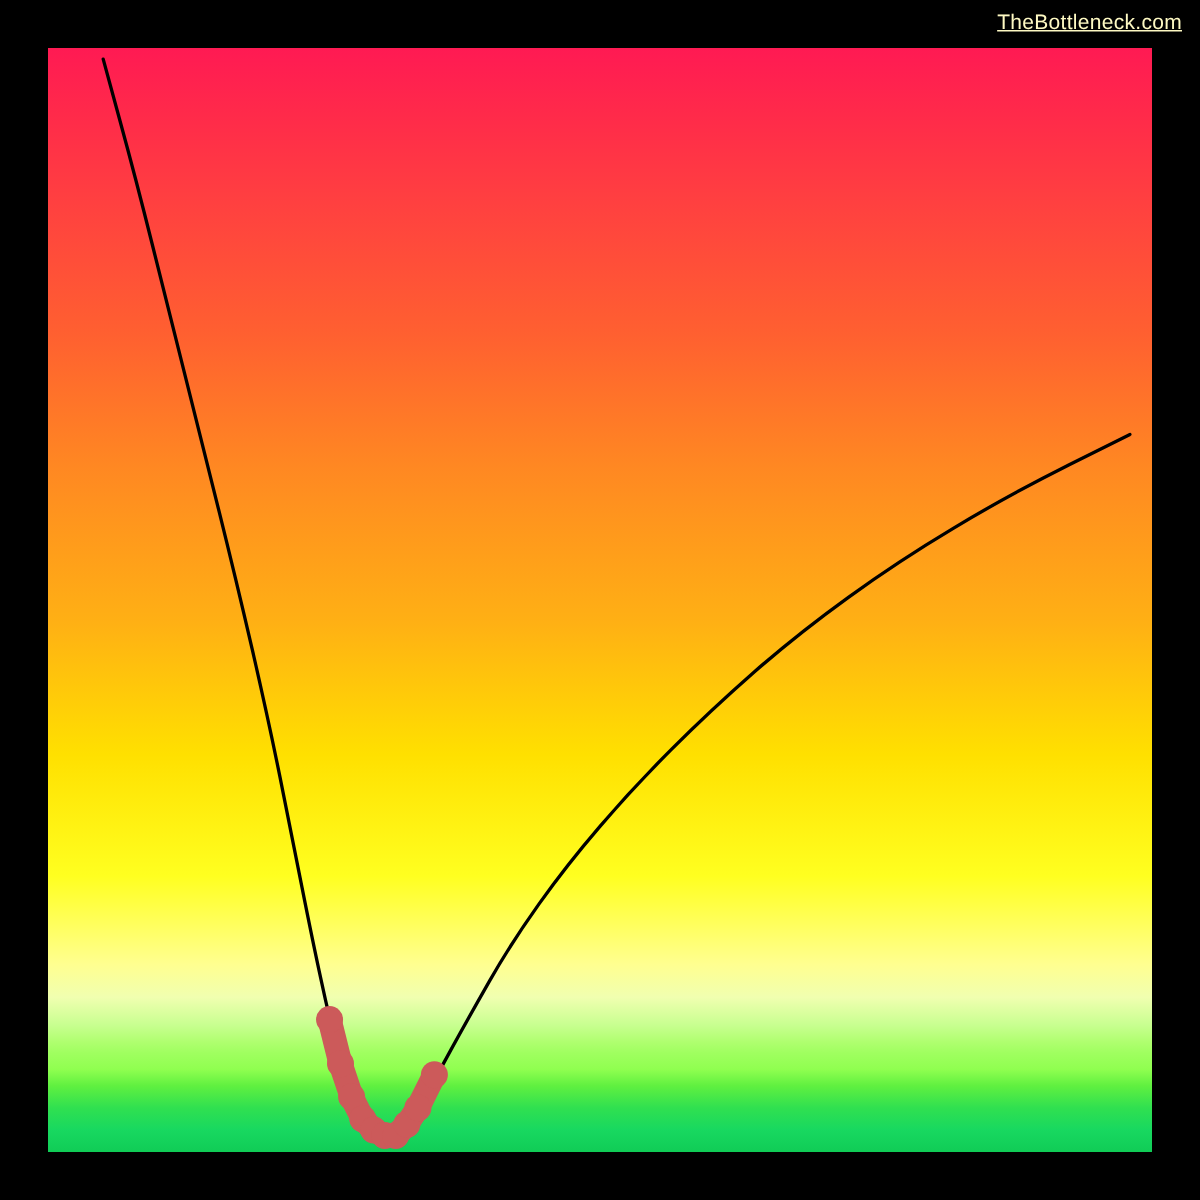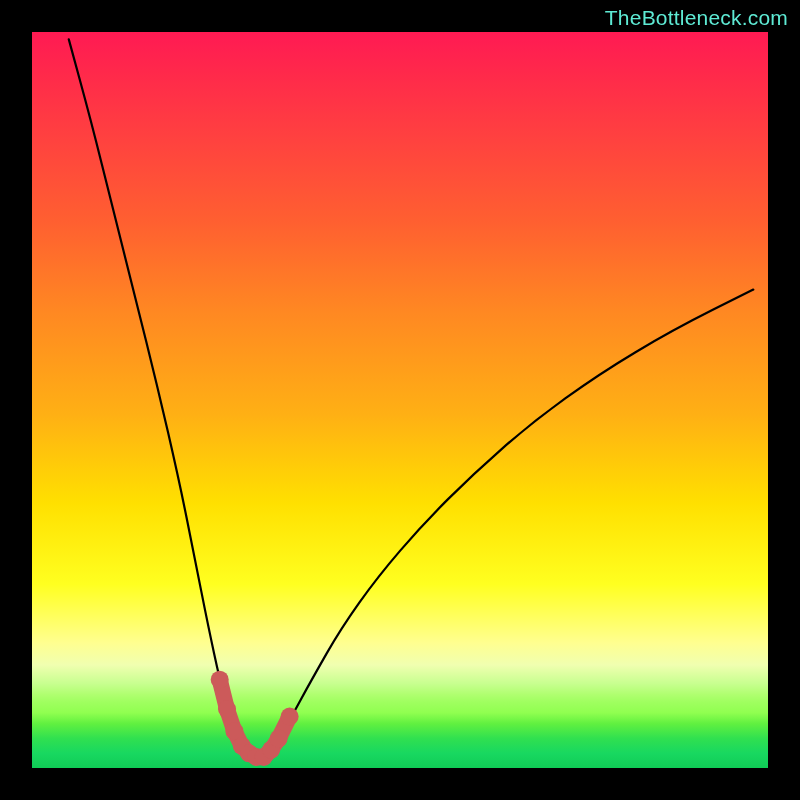--- a/index.html
+++ b/index.html
@@ -50,25 +50,26 @@
     left: 0;
     top: 0;
     width: 736px;
     height: 736px;
     display: block;
   }
   .watermark {
     position: absolute;
     top: 6px;
     right: 12px;
-    color: #5eead4;
-    font-size: 21px;
+    color: #fef9c3;
+    font-size: 14px;
     font-weight: 400;
     letter-spacing: 0.2px;
     user-select: none;
+    text-decoration: underline;
   }
 </style>
 </head>
 <body>
 
 <div class="frame">
 
   <div class="watermark">TheBottleneck.com</div>
 
   <div class="plot-area">

